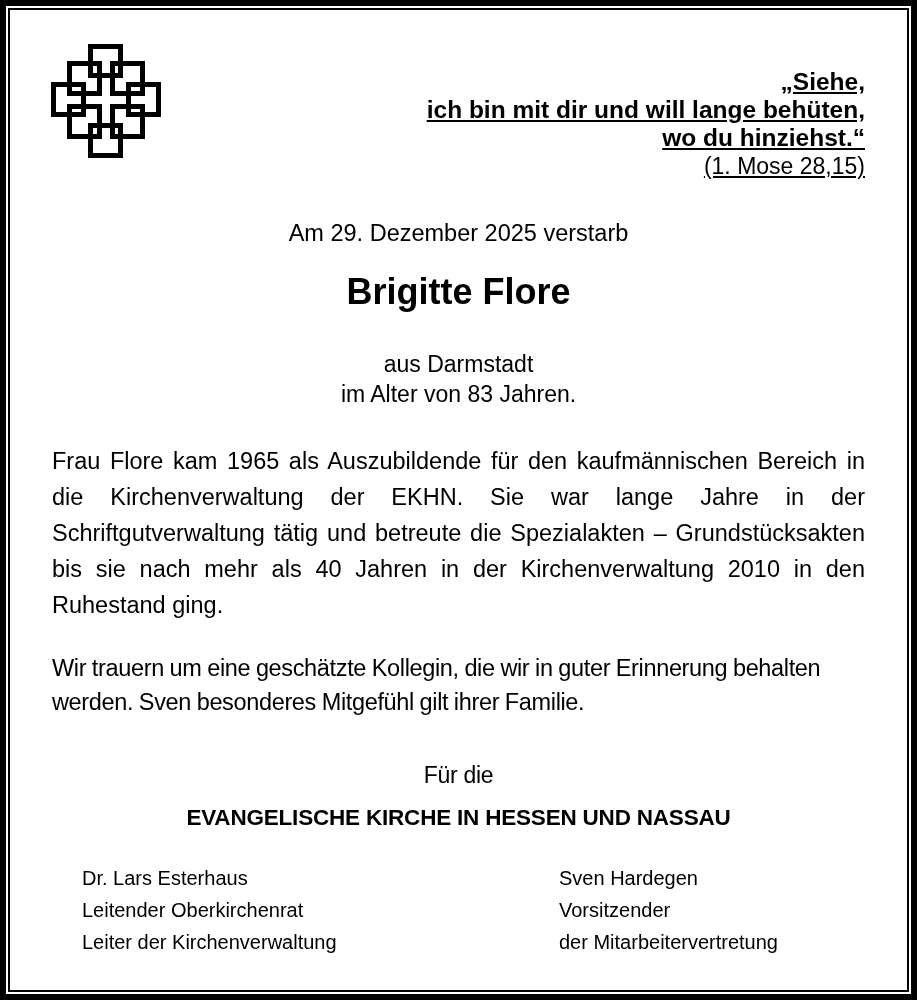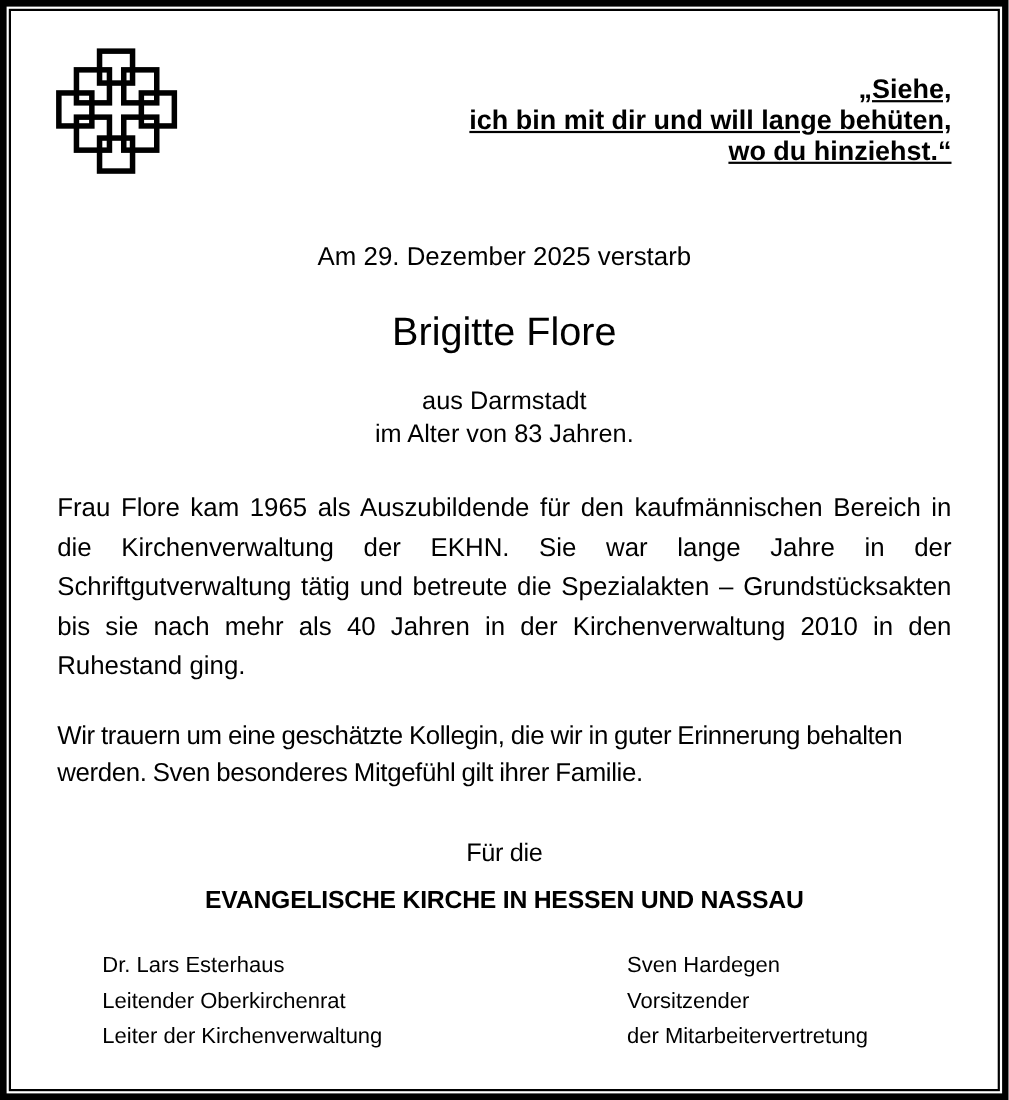--- a/index.html
+++ b/index.html
@@ -18,21 +18,21 @@
     .logo { position: absolute; left: 48px; top: 42px; width: 116px; height: 118px; }
 
     .quote {
       position: absolute; right: 52px; top: 68px; width: 560px;
       text-align: right; font-weight: bold; font-size: 24.5px; line-height: 28px; text-decoration: underline;
     }
     .quote .ref { font-weight: normal; font-size: 23px; line-height: 28px; }
 
     .center { position: absolute; left: 0; width: 917px; text-align: center; }
     .date-line { top: 218px; font-size: 23.5px; line-height: 30px; }
-    .name { top: 282px; font-size: 36px; font-weight: normal; line-height: 40px; }
+    .name { top: 272px; font-size: 36px; font-weight: bold; line-height: 40px; }
     .origin { top: 349px; font-size: 23px; line-height: 30px; }
 
     .body-text {
       position: absolute; left: 52px; width: 813px;
       font-size: 23.5px; line-height: 36px; text-align: justify;
     }
     .p1 { top: 443px; }
     .p2 {
       top: 651px; font-size: 23.5px; line-height: 34px;
       text-align: left; letter-spacing: -0.35px; word-spacing: -0.5px;
@@ -42,21 +42,21 @@
     .org {
       top: 803px; font-size: 22.5px; font-weight: bold; line-height: 30px;
       letter-spacing: -0.2px;
     }
 
     .sig {
       position: absolute; top: 862px; font-size: 20px; line-height: 32px;
     }
     .sig-left { left: 82px; }
     .sig-right { left: 559px; }
-    .sig div { white-space: nowrap; margin-left: 11px; }
+    .sig div { white-space: nowrap; }
   </style>
 </head>
 <body>
 
 <div class="frame-outer"></div>
 <div class="frame-inner"></div>
 
 <svg class="logo" viewBox="48 42 116 118" xmlns="http://www.w3.org/2000/svg">
   <g fill="none" stroke="#000000" stroke-width="5">
     <rect x="90.5" y="46.5" width="30" height="29"></rect>
@@ -67,20 +67,21 @@
     <rect x="69.5" y="106.5" width="30" height="30"></rect>
     <rect x="112.5" y="106.5" width="30" height="30"></rect>
     <rect x="90.5" y="125.5" width="30" height="30"></rect>
   </g>
 </svg>
 
 <div class="quote">
   <div>„Siehe,</div>
   <div>ich bin mit dir und will lange behüten,</div>
   <div>wo du hinziehst.“</div>
+  <div class="ref">(1. Mose 28,15)</div>
 </div>
 
 <div class="center date-line">Am 29. Dezember 2025 verstarb</div>
 <div class="center name">Brigitte Flore</div>
 <div class="center origin">
   <div>aus Darmstadt</div>
   <div>im Alter von 83 Jahren.</div>
 </div>
 
 <div class="body-text p1">Frau Flore kam 1965 als Auszubildende für den kaufmännischen Bereich in die Kirchenverwaltung der EKHN. Sie war lange Jahre in der Schriftgutverwaltung tätig und betreute die Spezialakten – Grundstücksakten bis sie nach mehr als 40 Jahren in der Kirchenverwaltung 2010 in den Ruhestand ging.</div>

